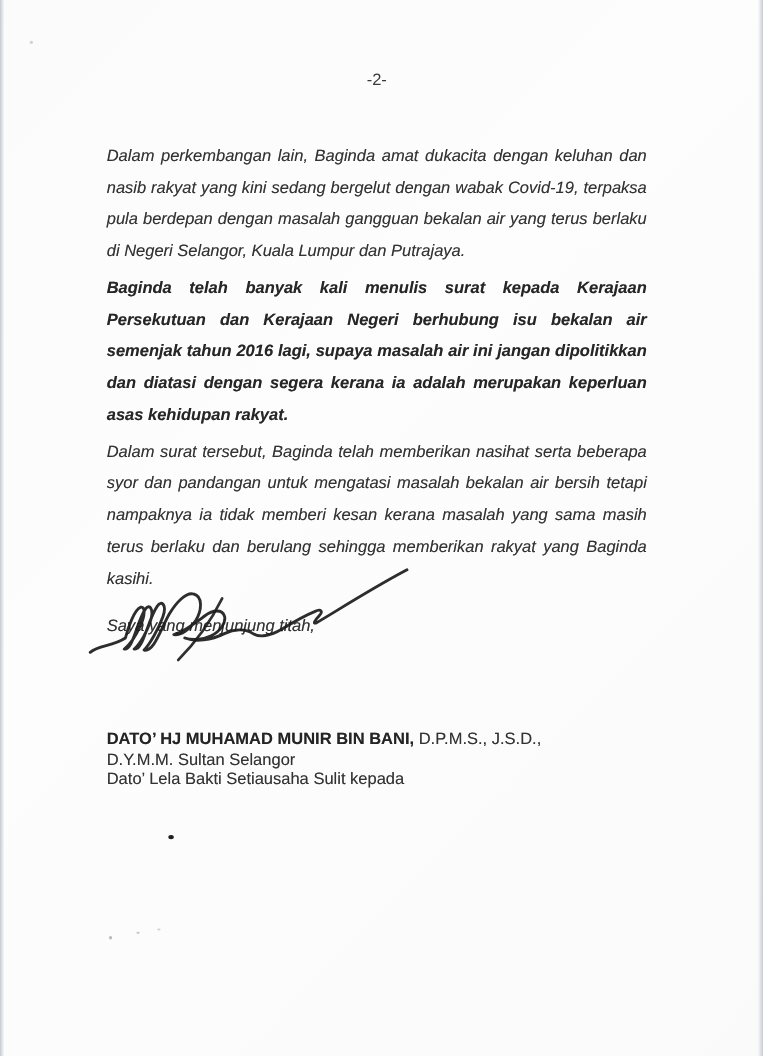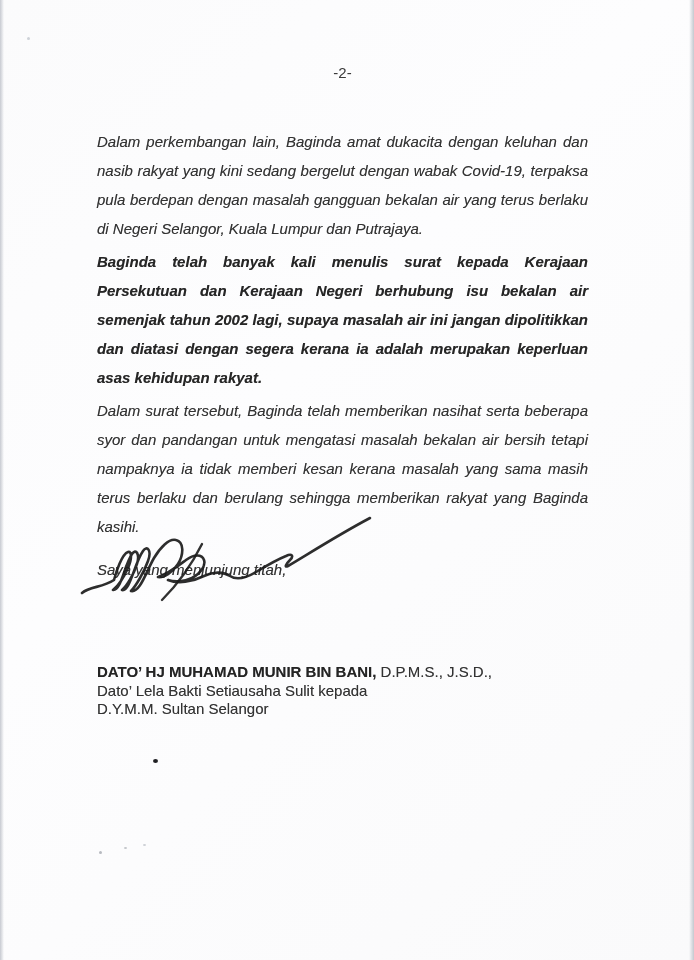--- a/index.html
+++ b/index.html
@@ -86,31 +86,31 @@
 
 <div class="sheet">
   <div class="edge-left"></div>
   <div class="edge-right"></div>
 
   <div class="content">
     <div class="page-number">-2-</div>
 
     <div class="body-text">
       <p class="first">Dalam perkembangan lain, Baginda amat dukacita dengan keluhan dan nasib rakyat yang kini sedang bergelut dengan wabak Covid-19, terpaksa pula berdepan dengan masalah gangguan bekalan air yang terus berlaku di Negeri Selangor, Kuala Lumpur dan Putrajaya.</p>
-      <p class="bold">Baginda telah banyak kali menulis surat kepada Kerajaan Persekutuan dan Kerajaan Negeri berhubung isu bekalan air semenjak tahun 2002 lagi, supaya masalah air ini jangan dipolitikkan dan diatasi dengan segera kerana ia adalah merupakan keperluan asas kehidupan rakyat.</p>
+      <p class="bold">Baginda telah banyak kali menulis surat kepada Kerajaan Persekutuan dan Kerajaan Negeri berhubung isu bekalan air semenjak tahun 2016 lagi, supaya masalah air ini jangan dipolitikkan dan diatasi dengan segera kerana ia adalah merupakan keperluan asas kehidupan rakyat.</p>
       <p>Dalam surat tersebut, Baginda telah memberikan nasihat serta beberapa syor dan pandangan untuk mengatasi masalah bekalan air bersih tetapi nampaknya ia tidak memberi kesan kerana masalah yang sama masih terus berlaku dan berulang sehingga memberikan rakyat yang Baginda kasihi.</p>
       <p class="closing">Saya yang menjunjung titah,</p>
     </div>
 
     <div class="sig-block">
       <div>
         <span class="name">DATO’ HJ MUHAMAD MUNIR BIN BANI,</span><span> D.P.M.S., J.S.D.,</span>
       </div>
+      <div>D.Y.M.M. Sultan Selangor</div>
       <div>Dato’ Lela Bakti Setiausaha Sulit kepada</div>
-      <div>D.Y.M.M. Sultan Selangor</div>
     </div>
 
   </div>
 
   <svg class="signature" viewBox="0 0 320 115" fill="none" xmlns="http://www.w3.org/2000/svg">
     <path d="M16 91
              C 24 84, 36 86, 48 78
              C 50 70, 56 52, 62 50
              C 66 49, 66 57, 62 66
              C 58 75, 52 84, 47 88

